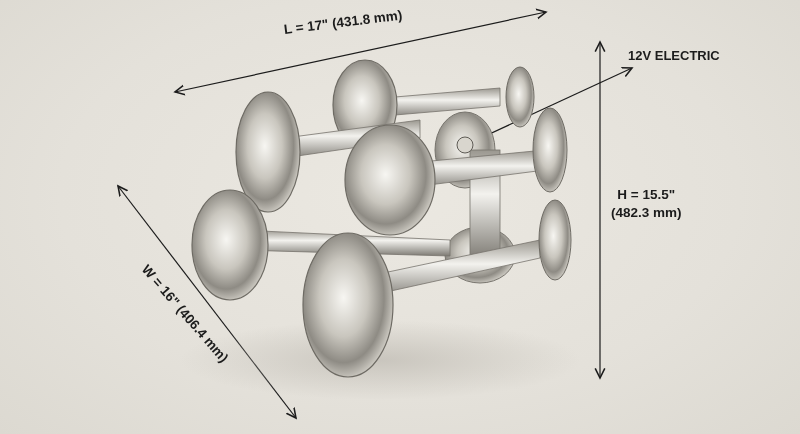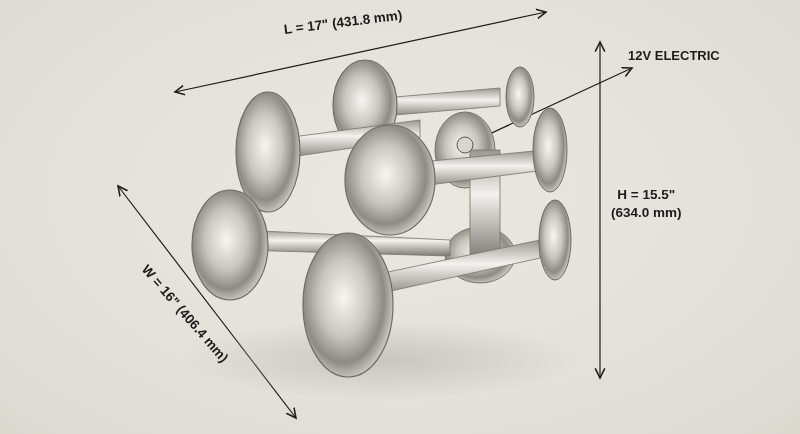--- a/index.html
+++ b/index.html
@@ -69,16 +69,16 @@
 
     <circle cx="465" cy="145" r="8" fill="#d9d6ce" stroke="#5d5a54" stroke-width="1"></circle>
   </svg>
 
   <div class="label lab-l">L = 17" (431.8 mm)</div>
   <div class="label lab-valve">
     <div>12V ELECTRIC</div>
   </div>
   <div class="label lab-h">
     <div>H = 15.5"</div>
-    <div>(634.0 mm)</div>
+    <div>(482.3 mm)</div>
   </div>
   <div class="label lab-w">W = 16" (406.4 mm)</div>
 </div>
 
 </body></html>

